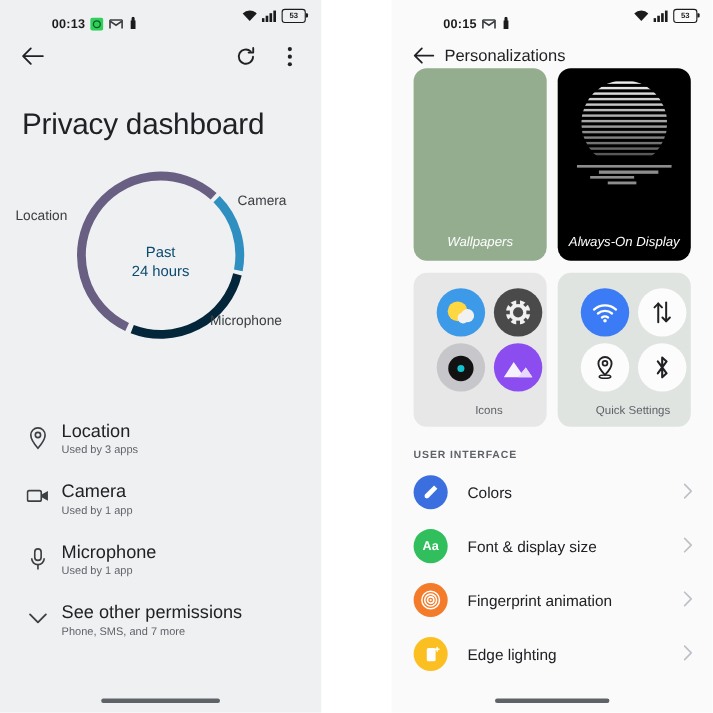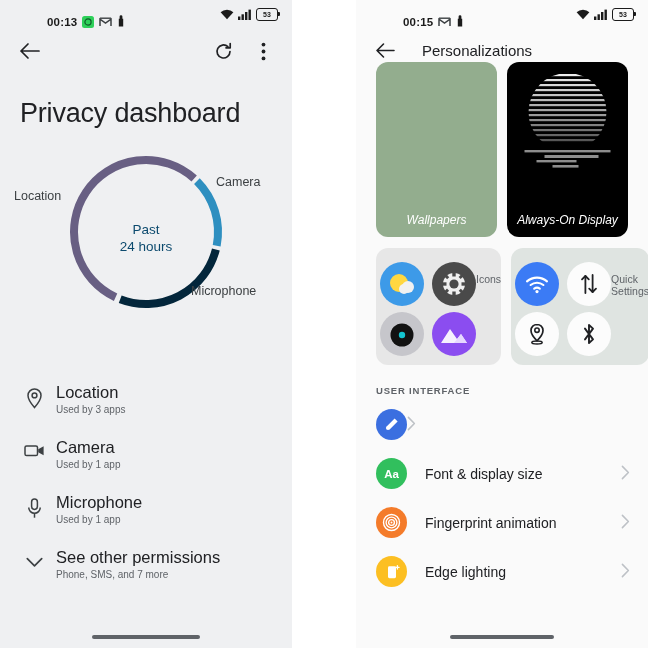--- a/index.html
+++ b/index.html
@@ -62,37 +62,37 @@
   .perm-sub{font-size:10px;color:#5f6368;margin-top:1px;}
   .perm-row.expand .perm-icon{padding-top:10px;}
   .perm-row.expand .perm-title{font-size:16.5px;}
 
   .homebar{
     position:absolute;bottom:9px;left:50%;transform:translateX(-50%);
     width:108px;height:4px;border-radius:2px;background:#5f6368;
   }
 
   
-  .appbar-r{height:44px;display:flex;align-items:center;gap:24px;padding:0 16px;}
+  .appbar-r{height:44px;display:flex;align-items:center;gap:6px;padding:0 16px;}
   .appbar-r .title{font-size:15px;color:#202124;}
 
   .cards-row{display:flex;gap:10px;padding:0 20px;margin-top:4px;}
   .bigcard{
     flex:1;height:175px;border-radius:12px;position:relative;overflow:hidden;
     display:flex;align-items:flex-end;justify-content:center;cursor:pointer;
     margin-top:-14px;
   }
   #card-wallpapers{background:#93ad8e;}
   #card-aod{background:#000000;}
   .bigcard .cap{font-size:12px;color:#ffffff;padding-bottom:10px;position:relative;z-index:2;font-style:italic;}
 
   .mid-row{display:flex;gap:10px;padding:0 20px;margin-top:11px;}
   .midcard{
-    flex:1;border-radius:12px;padding:14px 0 9px 4px;
-    display:flex;flex-direction:row;cursor:pointer;
+    flex:1;border-radius:12px;padding:14px 0 9px 16px;
+    display:flex;flex-direction:column;align-items:center;cursor:pointer;
   }
   #card-icons{background:#e7e7e7;}
   #card-qs{background:#dfe4e1;}
   .icon-grid{display:grid;grid-template-columns:repeat(2,44px);gap:6px 8px;}
   .ic-circle{width:44px;height:44px;border-radius:50%;display:flex;align-items:center;justify-content:center;overflow:hidden;}
   .midcard .cap{font-size:10.5px;color:#5f6368;margin-top:11px;}
 
   .section-head{
     font-size:9.5px;color:#5f6368;font-weight:700;letter-spacing:.8px;
     padding:20px 20px 4px 20px;
@@ -434,20 +434,21 @@
 
   <div>
 
     <div class="ui-row">
       <div class="ui-badge" style="background:#3b6fe0">
         <svg width="17" height="17" viewBox="0 0 17 17">
             <path d="M11.6 2.4 14.6 5.4 6.6 13.4 3.6 10.4z" fill="#ffffff"></path>
             <circle cx="5" cy="12" r="2.1" fill="#ffffff"></circle>
           </svg>
       </div>
+      <div class="ui-label">Colors</div>
       <div class="chev">
         <svg width="9" height="15" viewBox="0 0 9 15">
             <path d="M1.4 1.4 7.4 7.5l-6 6.1" fill="none" stroke="#bdc1c6" stroke-width="1.5" stroke-linecap="round" stroke-linejoin="round"></path>
           </svg>
       </div>
     </div>
 
     <div class="ui-row">
       <div class="ui-badge" style="background:#31bf5d;color:#fff;font-size:11.5px;font-weight:700;">
         <span>Aa</span>

